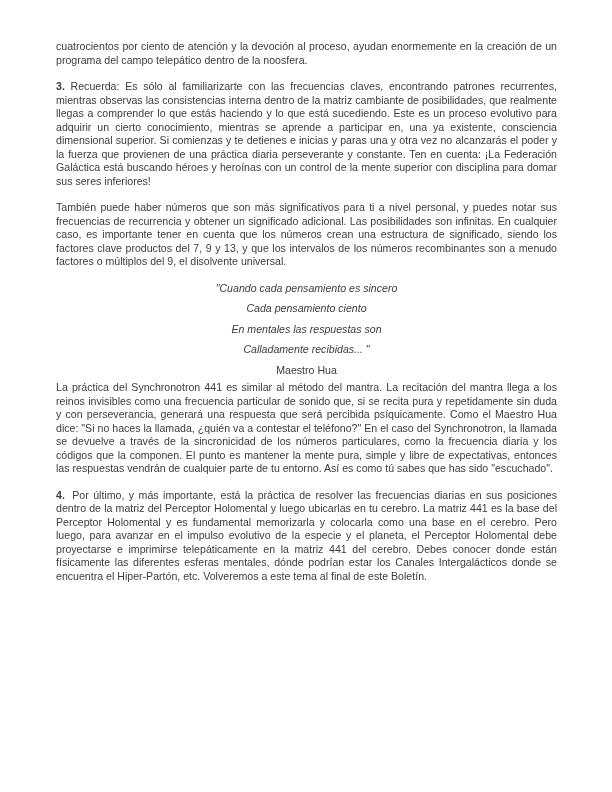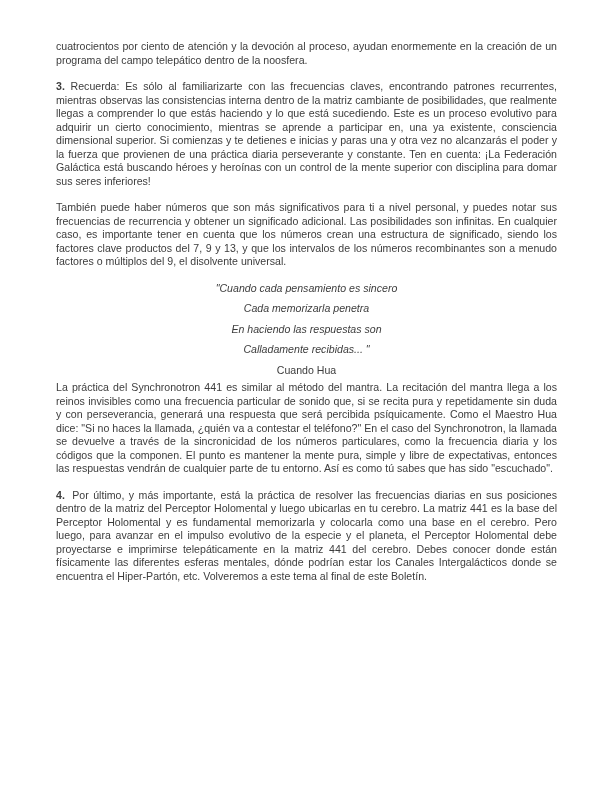--- a/index.html
+++ b/index.html
@@ -57,24 +57,24 @@
 
   <p class="body-p">
     <span class="num">3.</span><span> Recuerda: Es sólo al familiarizarte con las frecuencias claves, encontrando patrones recurrentes, mientras observas las consistencias interna dentro de la matriz cambiante de posibilidades, que realmente llegas a comprender lo que estás haciendo y lo que está sucediendo. Este es un proceso evolutivo para adquirir un cierto conocimiento, mientras se aprende a participar en, una ya existente, consciencia dimensional superior. Si comienzas y te detienes e inicias y paras una y otra vez no alcanzarás el poder y la fuerza que provienen de una práctica diaria perseverante y constante. Ten en cuenta: ¡La Federación Galáctica está buscando héroes y heroínas con un control de la mente superior con disciplina para domar sus seres inferiores!</span>
   </p>
 
   <p class="body-p">También puede haber números que son más significativos para ti a nivel personal, y puedes notar sus frecuencias de recurrencia y obtener un significado adicional. Las posibilidades son infinitas. En cualquier caso, es importante tener en cuenta que los números crean una estructura de significado, siendo los factores clave productos del 7, 9 y 13, y que los intervalos de los números recombinantes son a menudo factores o múltiplos del 9, el disolvente universal.</p>
 
 
   <div class="quote-block">
     <p class="quote-line">"Cuando cada pensamiento es sincero</p>
-    <p class="quote-line">Cada memorizarla penetra</p>
-    <p class="quote-line">En haciendo las respuestas son</p>
+    <p class="quote-line">Cada pensamiento ciento</p>
+    <p class="quote-line">En mentales las respuestas son</p>
     <p class="quote-line">Calladamente recibidas... "</p>
-    <p class="quote-attribution">Cuando Hua</p>
+    <p class="quote-attribution">Maestro Hua</p>
   </div>
 
   <p class="body-p">La práctica del Synchronotron 441 es similar al método del mantra. La recitación del mantra llega a los reinos invisibles como una frecuencia particular de sonido que, si se recita pura y repetidamente sin duda y con perseverancia, generará una respuesta que será percibida psíquicamente. Como el Maestro Hua dice: "Si no haces la llamada, ¿quién va a contestar el teléfono?"  En el caso del Synchronotron, la llamada se devuelve a través de la sincronicidad de los números particulares, como la frecuencia diaria y los códigos que la componen. El punto es mantener la mente pura, simple y libre de expectativas, entonces las respuestas vendrán de cualquier parte de tu entorno. Así es como tú sabes que has sido "escuchado".</p>
 
   <p class="body-p">
     <span class="num-wide">4.</span><span> Por último, y más importante, está la práctica de resolver las frecuencias diarias en sus posiciones dentro de la matriz del Perceptor Holomental y luego </span><span class="inline-italic">ubicarlas en tu cerebro</span><span>. La matriz 441 es la base del Perceptor Holomental y es fundamental memorizarla y colocarla como una base en el cerebro. Pero luego, para avanzar en el impulso evolutivo de la especie y el planeta, el Perceptor Holomental debe proyectarse e imprimirse telepáticamente en la matriz 441 del cerebro. Debes conocer donde están físicamente las diferentes esferas mentales, dónde podrían estar los Canales Intergalácticos donde se encuentra el Hiper-Partón, etc. Volveremos a este tema al final de este Boletín.</span>
   </p>
 
 </div>
 

